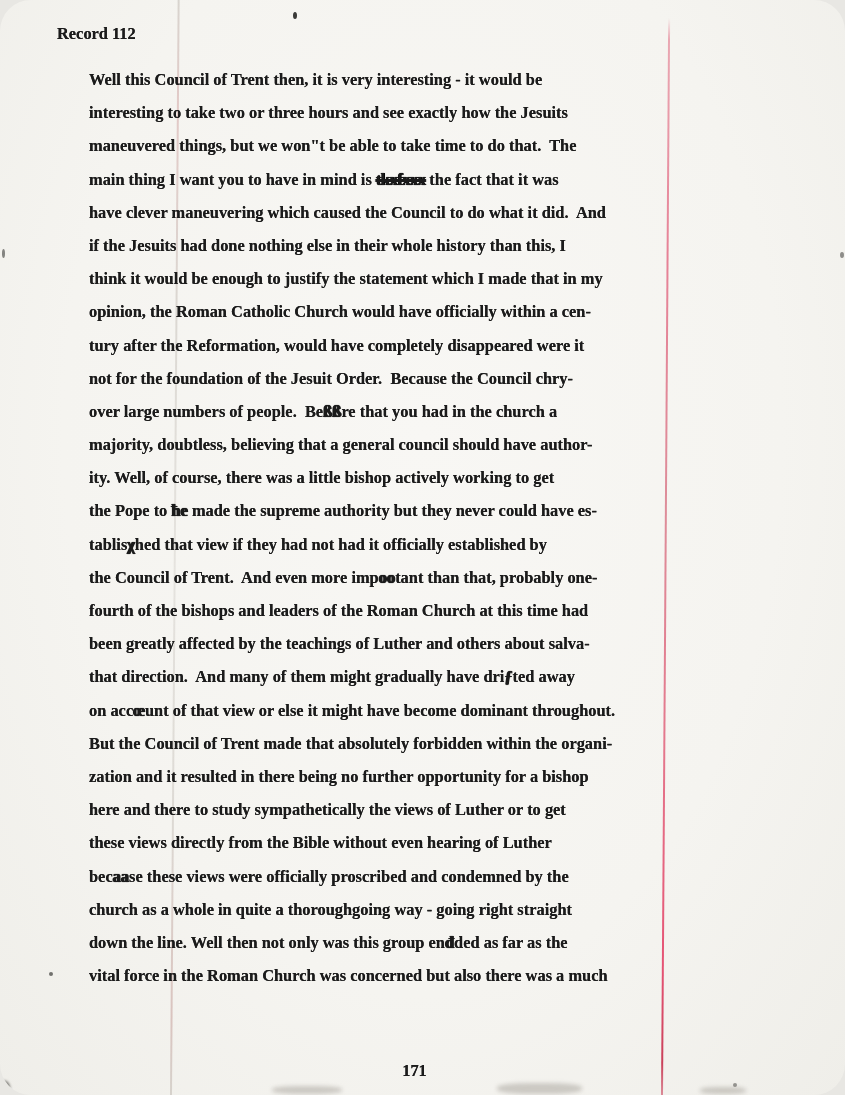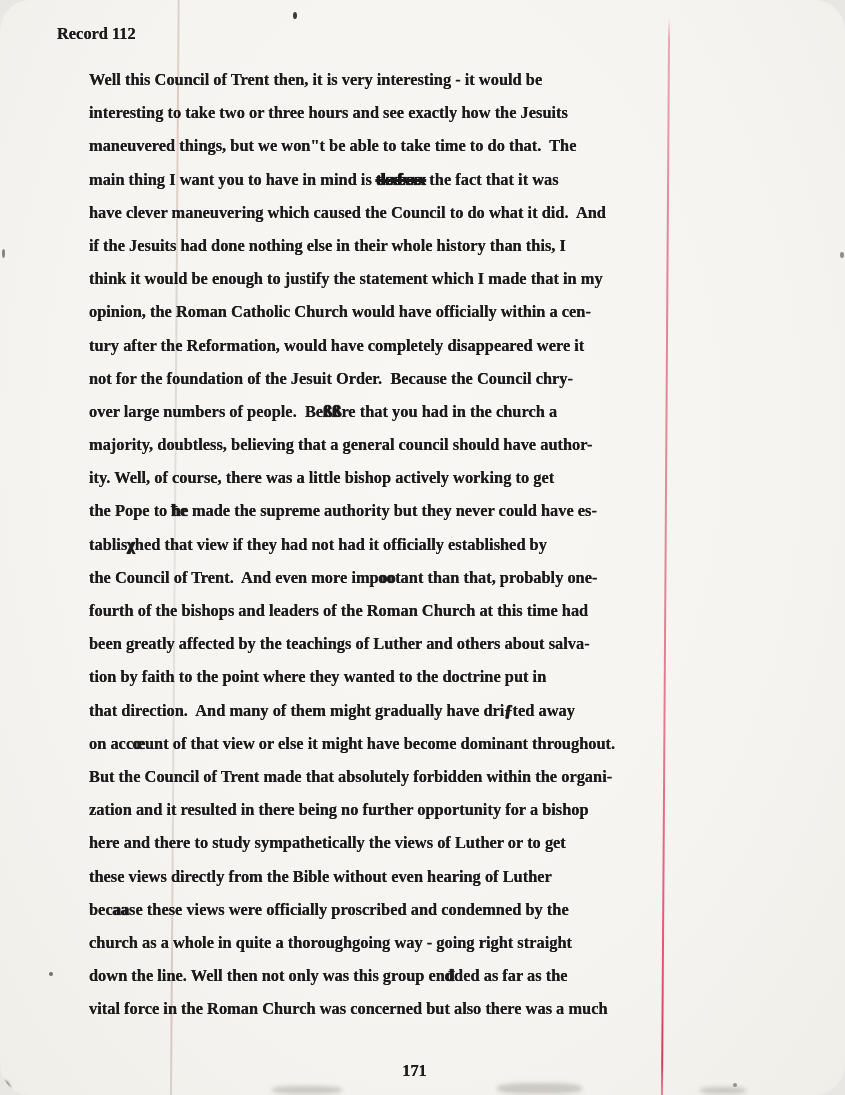--- a/index.html
+++ b/index.html
@@ -85,21 +85,20 @@
       <div class="tw line"><span>tury after the Reformation, would have completely disappeared were it</span></div>
       <div class="tw line"><span>not for the foundation of the Jesuit Order.  Because the Council chry-</span></div>
       <div class="tw line"><span>over large numbers of people.  Be</span><span class="over">ßß</span><span>re that you had in the church a</span></div>
       <div class="tw line"><span>majority, doubtless, believing that a general council should have author-</span></div>
       <div class="tw line"><span>ity. Well, of course, there was a little bishop actively working to get</span></div>
       <div class="tw line"><span>the Pope to </span><span class="over">ħe</span><span> made the supreme authority but they never could have es-</span></div>
       <div class="tw line"><span>tablis</span><span class="over">χ</span><span>hed that view if they had not had it officially established by</span></div>
       <div class="tw line"><span>the Council of Trent.  And even more imp</span><span class="over">oo</span><span>tant than that, probably one-</span></div>
       <div class="tw line"><span>fourth of the bishops and leaders of the Roman Church at this time had</span></div>
       <div class="tw line"><span>been greatly affected by the teachings of Luther and others about salva-</span></div>
-      <div class="tw line"><span>tion by faith to the point where they wanted to the doctrine put in</span></div>
       <div class="tw line"><span>that direction.  And many of them might gradually have dri</span><span class="over">ƒ</span><span>ted away</span></div>
       <div class="tw line"><span>on acc</span><span class="over">œ</span><span>unt of that view or else it might have become dominant throughout.</span></div>
       <div class="tw line"><span>But the Council of Trent made that absolutely forbidden within the organi-</span></div>
       <div class="tw line"><span>zation and it resulted in there being no further opportunity for a bishop</span></div>
       <div class="tw line"><span>here and there to study sympathetically the views of Luther or to get</span></div>
       <div class="tw line"><span>these views directly from the Bible without even hearing of Luther</span></div>
       <div class="tw line"><span>bec</span><span class="over">aa</span><span>se these views were officially proscribed and condemned by the</span></div>
       <div class="tw line"><span>church as a whole in quite a thoroughgoing way - going right straight</span></div>
       <div class="tw line"><span>down the line. Well then not only was this group en</span><span class="over">đ</span><span>ded as far as the</span></div>
       <div class="tw line"><span>vital force in the Roman Church was concerned but also there was a much</span></div>

